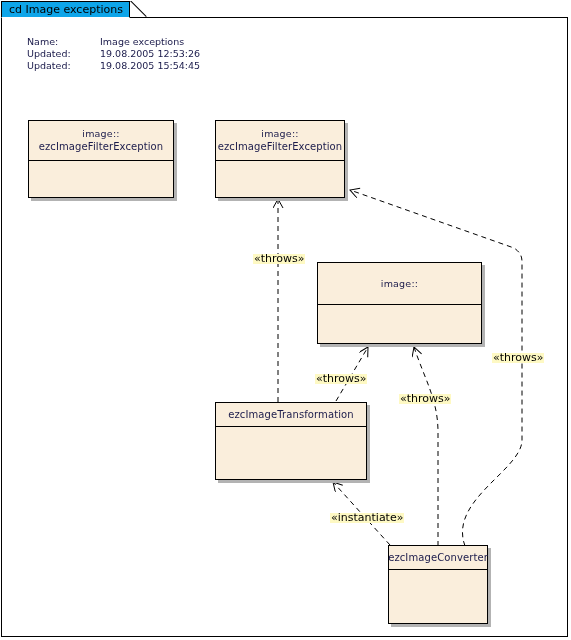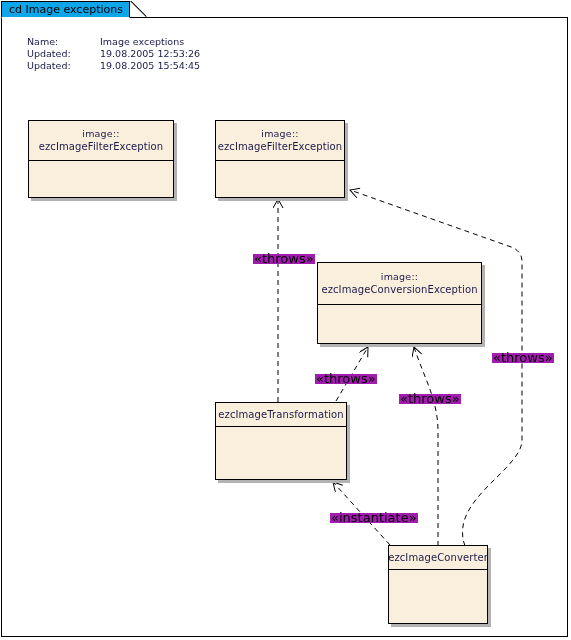--- a/index.html
+++ b/index.html
@@ -36,22 +36,22 @@
       display:flex;flex-direction:column;align-items:center;justify-content:center;
       padding:3px 4px;}
   .cls-ns{font-size:9.5px;line-height:12px;letter-spacing:.2px;color:#1b1b4b;}
   .cls-name{font-size:10px;line-height:13px;letter-spacing:.1px;color:#1b1b4b;
       white-space:nowrap;}
   .cls-attrs{flex:1;}
 
   
   svg.links{position:absolute;left:0;top:0;width:571px;height:640px;
       pointer-events:none;}
-  .stereo{position:absolute;font-size:13px;line-height:10px;color:#000;
-      background:#a21caf;padding:0 1px;white-space:nowrap;}
+  .stereo{position:absolute;font-size:11px;line-height:10px;color:#000;
+      background:#fef9c3;padding:0 1px;white-space:nowrap;}
 </style>
 </head>
 <body>
 
 <div id="canvas">
 
   <div class="frame-border"></div>
   <div class="frame-tab" id="frame-tab">
     <span class="frame-tab-text">cd Image exceptions</span>
   </div>
@@ -116,27 +116,26 @@
       </div>
       <div class="cls-attrs"></div>
     </div>
   </div>
 
   <div class="cls" style="left:317px;top:262px;width:165px;height:82px;">
     <div class="cls-shadow"></div>
     <div class="cls-body">
       <div class="cls-head" style="height:42px;">
         <span class="cls-ns">image::</span>
-        <span class="cls-name">ezcImageConversionException</span>
       </div>
       <div class="cls-attrs"></div>
     </div>
   </div>
 
-  <div class="cls" style="left:215px;top:402px;width:132px;height:78px;">
+  <div class="cls" style="left:215px;top:402px;width:152px;height:78px;">
     <div class="cls-shadow"></div>
     <div class="cls-body">
       <div class="cls-head" style="height:24px;">
         <span class="cls-name">ezcImageTransformation</span>
       </div>
       <div class="cls-attrs"></div>
     </div>
   </div>
 
   <div class="cls" style="left:388px;top:545px;width:100px;height:79px;">

